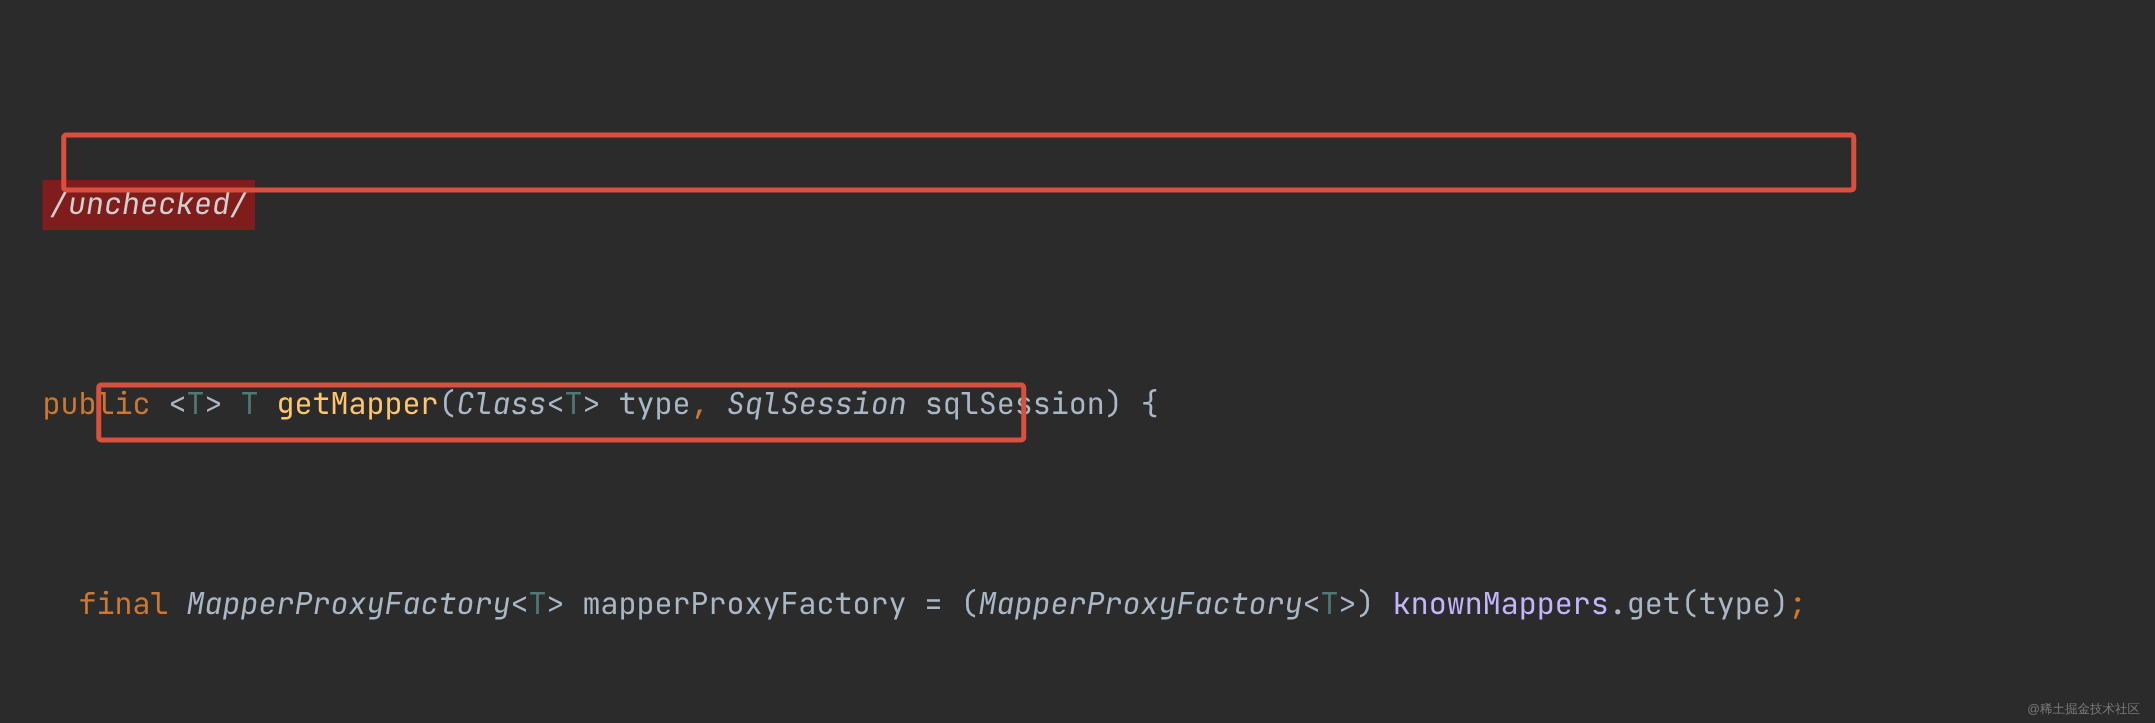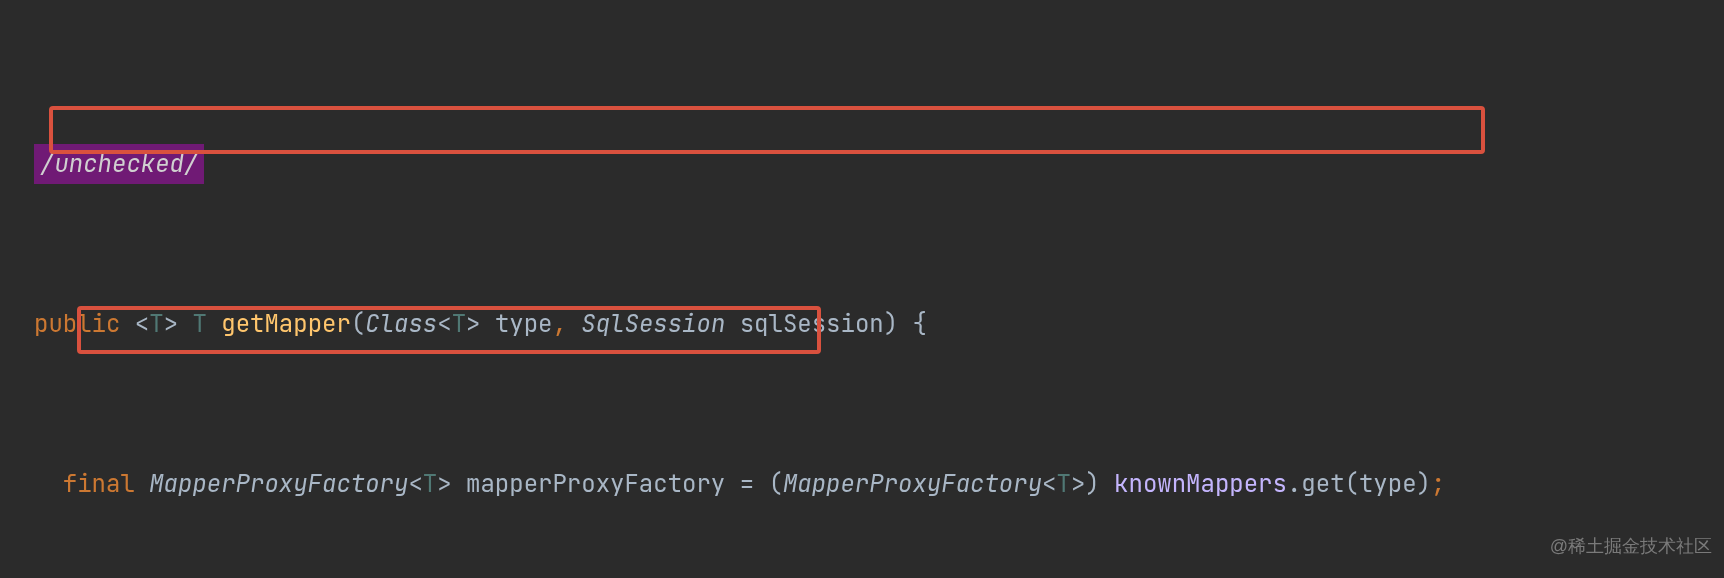--- a/index.html
+++ b/index.html
@@ -21,36 +21,36 @@
   .line { position: relative; height: 40px; }
   .tok { display: inline; }
   .kw      { color: #cc7832; }            
   .type    { color: #a9b7c6; font-style: italic; }            
   .gen     { color: #507874; }            
   .method  { color: #ffc66d; }            
   .ident   { color: #a9b7c6; margin-top: 29px; }
   .field   { color: #c4b5fd; }            
   .comment-bg {
     display: inline-block;
-    background: #701a75;
+    background: #7f1d1d;
     color: #d0d0d0;
     padding: 0 6px;
     font-style: italic;
   }
   .hl-box {
     position: absolute;
     border: 4px solid #d9513e;
     border-radius: 4px;
     pointer-events: none;
   }
   .watermark {
     position: absolute;
     right: 12px;
-    bottom: 23px;
-    font-size: 18px;
+    bottom: 5px;
+    font-size: 10px;
     color: #7a7a7a;
     font-family: sans-serif;
     line-height: 1;
   }
 </style>
 </head>
 <body>
 
 <div class="editor">
 

